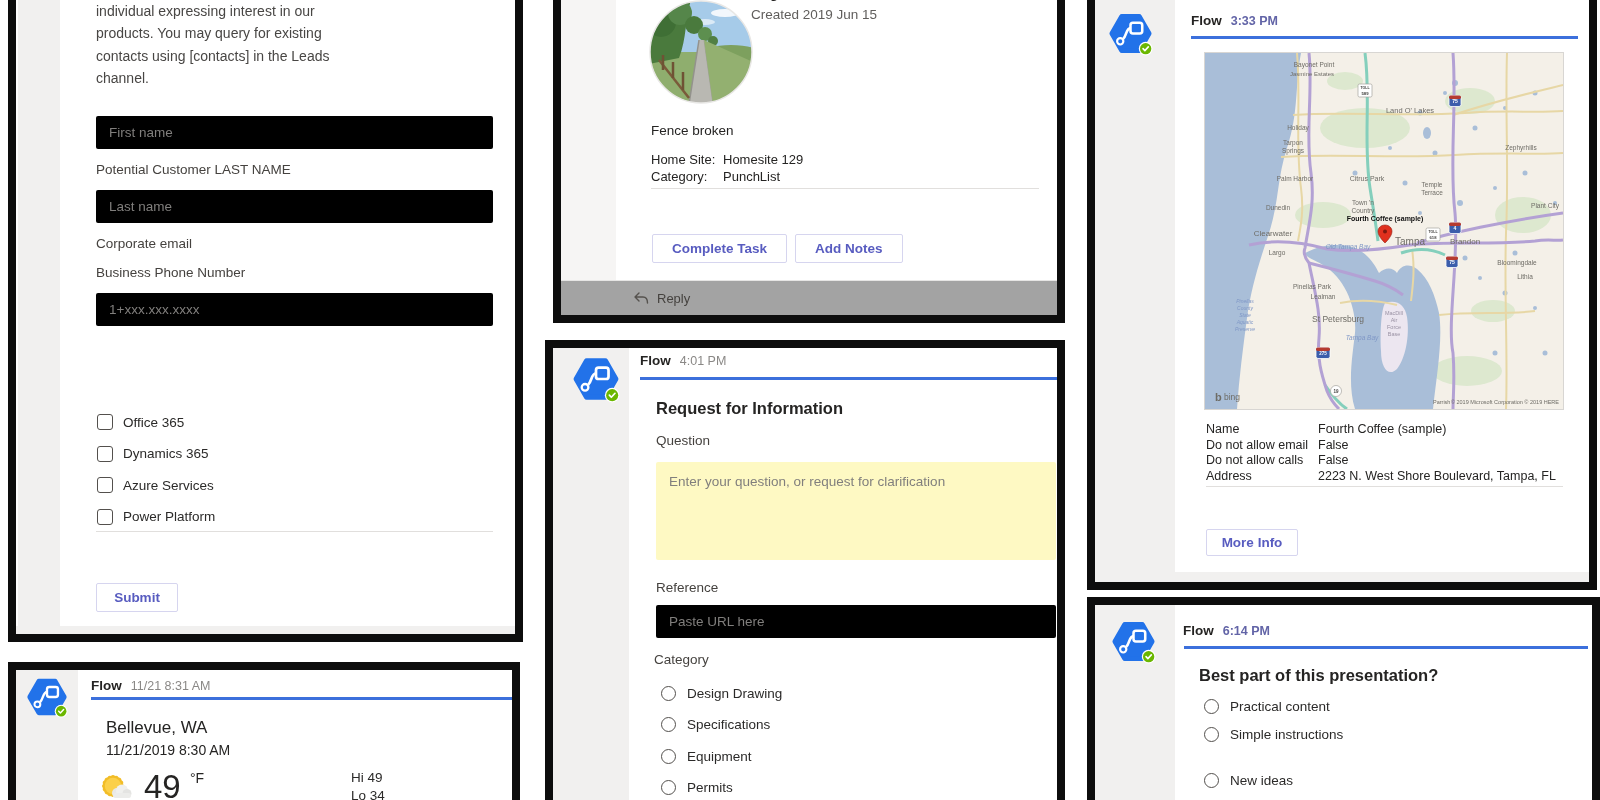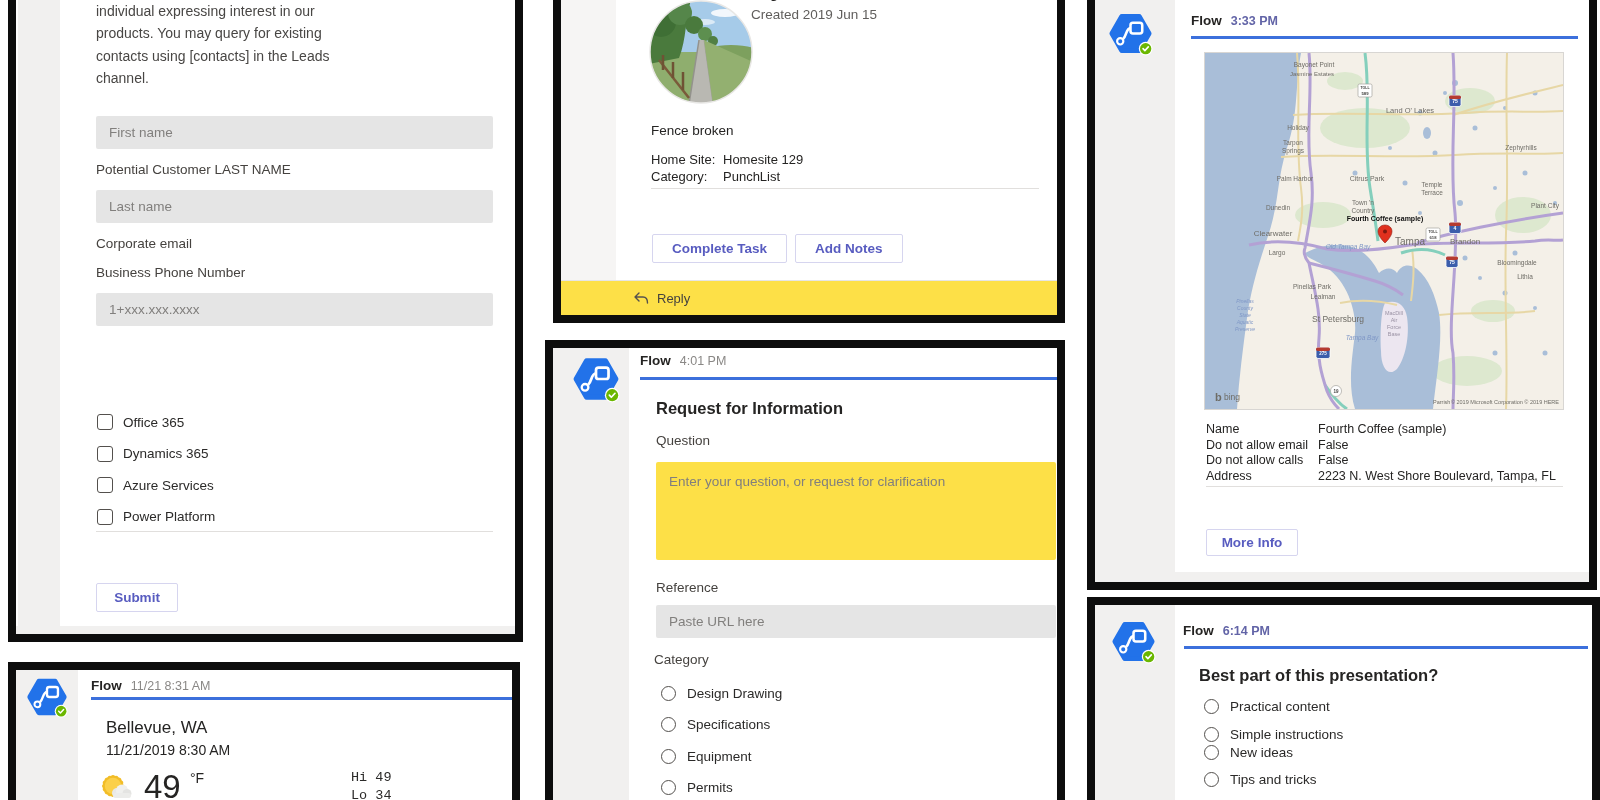--- a/index.html
+++ b/index.html
@@ -11,40 +11,40 @@
   .bottom-gray{position:absolute;left:0;right:0;background:#f1f0ef;}
   .hdr{position:absolute;display:flex;align-items:baseline;gap:9px;white-space:nowrap;}
   .sender{font-weight:bold;font-size:13.5px;color:#252423;}
   .time{font-size:12.5px;color:#8a8886;}
   .time.purple{color:#6264a7;font-weight:bold;}
   .accent{position:absolute;height:3px;background:#3c70dc;}
   .flow-avatar{position:absolute;}
   .cardh{font-size:16.5px;font-weight:bold;color:#252423;line-height:20px;}
   .flabel{font-size:13.5px;color:#45423f;margin:13px 0 12px;line-height:16px;}
   .fgroup:first-child .flabel{margin-top:0;}
-  .tb{height:33px;background:#e5e5e5;border-radius:2px;display:flex;align-items:center;padding:0 13px;box-sizing:border-box;}
-  .ta{height:98px;background:#fde047;border-radius:2px;padding:10px 13px;box-sizing:border-box;}
+  .tb{height:33px;background:#000000;border-radius:2px;display:flex;align-items:center;padding:0 13px;box-sizing:border-box;}
+  .ta{height:98px;background:#fef9c3;border-radius:2px;padding:10px 13px;box-sizing:border-box;}
   .ph{font-size:13.5px;color:#817f7d;}
   .chkrow{display:flex;align-items:center;gap:10px;height:18px;margin-bottom:13.5px;}
   .cbox{width:16px;height:16px;border:1.5px solid #53504d;border-radius:3px;background:#fff;box-sizing:border-box;flex:none;}
   .cblabel,.rlabel{font-size:13.5px;color:#2b2a29;}
   .radiorow{display:flex;align-items:center;gap:11px;height:16px;}
   .rdot{width:15px;height:15px;border:1.5px solid #53504d;border-radius:50%;background:#fff;box-sizing:border-box;flex:none;}
   .hdiv{position:absolute;height:1px;background:#e1dfdd;}
   .btn{background:#fff;border:1px solid #d6d5ef;border-radius:2px;color:#585cc0;font-weight:bold;font-size:13.5px;height:29px;display:flex;align-items:center;justify-content:center;box-sizing:border-box;cursor:pointer;font-family:inherit;}
   .intro{font-size:14px;line-height:22.5px;color:#484644;margin:0;}
   .facts{display:grid;font-size:13px;line-height:17px;white-space:nowrap;color:#252423;}
   .facts .fl{font-weight:normal;}
   .facts.map-facts{font-size:12.5px;line-height:15.5px;}
-  .reply-strip{position:absolute;left:0;right:0;bottom:0;background:#fde047;border-top:1px solid #e6e5e4;display:flex;align-items:center;font-size:13px;color:#45423f;gap:8px;}
+  .reply-strip{position:absolute;left:0;right:0;bottom:0;background:#a3a3a3;border-top:1px solid #e6e5e4;display:flex;align-items:center;font-size:13px;color:#45423f;gap:8px;}
   .loc{font-size:17px;color:#252423;}
   .dt{font-size:14px;color:#252423;}
   .bigtemp{font-size:33px;color:#252423;}
   .unit{font-size:14px;color:#252423;}
-  .hilo{font-size:13.5px;color:#2b2a29;font-family:Liberation Mono, monospace;}
+  .hilo{font-size:13.5px;color:#2b2a29;}
   #map-svg text{font-family:"Liberation Sans","DejaVu Sans",sans-serif;fill:#6e6c66;}
   #map-svg text.w{fill:#7f97c6;font-style:italic;}
   #map-svg text.p{fill:#9a92a4;}
   #map-svg text.s{fill:#ffffff;font-weight:bold;}
   #map-svg text.t{fill:#403f3d;font-weight:bold;}
   #map-svg text.pin{fill:#111111;font-weight:bold;}
   .mapframe{border:1px solid #d8d6d3;box-sizing:border-box;background:#f4f0e8;}
 </style>
 </head>
 <body>
@@ -445,21 +445,21 @@
       <span class="time purple">6:14 PM</span>
     </div>
     <div class="accent" style="left:89px;top:41px;width:404px;"></div>
     <div class="abs" style="left:104px;top:60px;width:380px;">
       <div class="cardh">Best part of this presentation?</div>
       <div id="poll-options" style="padding-left:5px;margin-top:13px;">
           <div class="radiorow" style="margin-bottom: 12.5px;">
             <span class="rdot"></span>
             <span class="rlabel">Practical content</span>
           </div>
-          <div class="radiorow" style="margin-bottom: 2px;">
+          <div class="radiorow" style="margin-bottom: 30px;">
             <span class="rdot"></span>
             <span class="rlabel">Simple instructions</span>
           </div>
           <div class="radiorow" style="margin-bottom: 11px;">
             <span class="rdot"></span>
             <span class="rlabel">New ideas</span>
           </div>
           <div class="radiorow" style="margin-bottom: 12.5px;">
             <span class="rdot"></span>
             <span class="rlabel">Tips and tricks</span>

